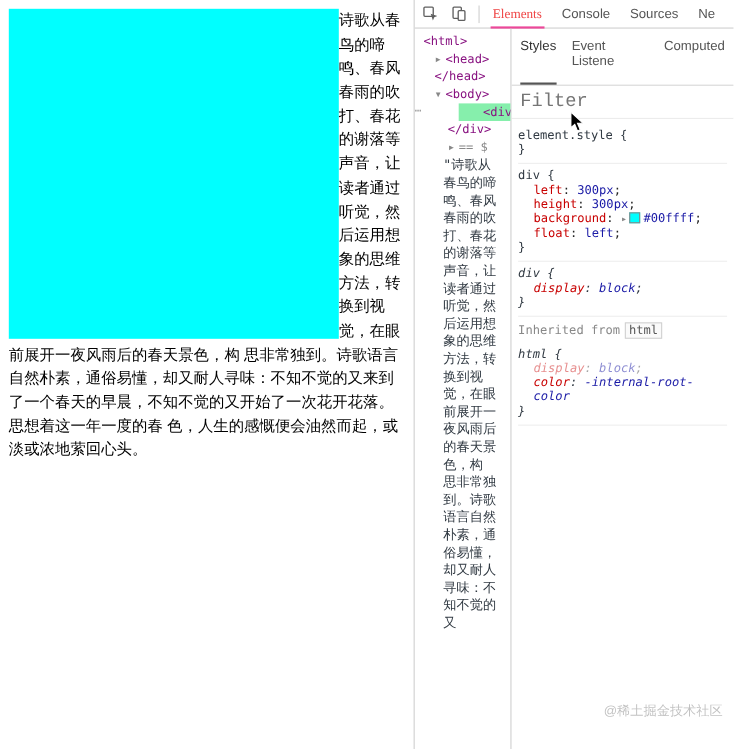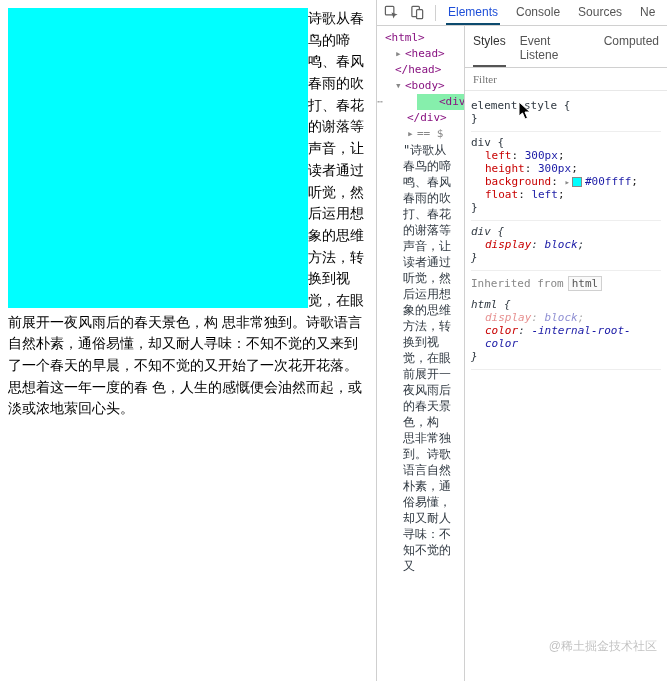--- a/index.html
+++ b/index.html
@@ -12,37 +12,37 @@
 .page { width: 376px; flex-shrink: 0; padding: 8px 8px; font-size: 14px; line-height: 1.55; color: #000; }
 .page .floated { width: 300px; height: 300px; background: #00ffff; float: left; }
 
 
 .devtools { flex: 1; display: flex; flex-direction: column; border-left: 1px solid #cfcfcf; background: #fff; }
 .toolbar { display: flex; align-items: center; height: 26px; border-bottom: 1px solid #d0d0d0; padding: 0 6px; gap: 10px; }
 .toolbar .ico { width: 16px; height: 16px; display: inline-flex; align-items: center; justify-content: center; color: #606060; }
 .toolbar .ico svg { width: 15px; height: 15px; }
 .tabbar { display: flex; gap: 14px; font-size: 12px; color: #555; }
 .tabbar .tab { padding: 5px 2px 4px; cursor: pointer; }
-.tabbar .tab.active { color: #1d4ed8; border-bottom: 2px solid #0c4a6e; }
+.tabbar .tab.active { color: #ef4444; border-bottom: 2px solid #ec4899; font-family: Liberation Serif, serif; }
 
 .dev-body { flex: 1; display: flex; min-height: 0; }
 .dom-pane { width: 88px; flex-shrink: 0; border-right: 1px solid #d0d0d0; position: relative; overflow: hidden; font-family: Menlo, Consolas, monospace; font-size: 11px; line-height: 16px; padding: 4px 4px 4px 8px; color: #303942; }
 .dom-pane .line { white-space: nowrap; }
 .dom-pane .tag { color: #881280; }
 .dom-pane .sel { background: #86efac; display: inline-block; width: 100%; margin-left: 32px; }
 .dom-pane .arrow { color: #888; margin-right: 2px; display: inline-block; width: 8px; }
 .dom-pane .gutter-dot { position: absolute; left: 0; top: 68px; font-size: 10px; color: #999; letter-spacing: -1px; }
 .dom-pane .longtext { color: #303942; font-size: 12px; line-height: 16px; padding-left: 18px; padding-right: 2px; word-break: break-all; white-space: normal; }
 
 .styles-pane { flex: 1; display: flex; flex-direction: column; font-family: Menlo, Consolas, monospace; font-size: 11px; overflow: hidden; }
 .sub-tabs { display: flex; gap: 14px; padding: 4px 8px 0; border-bottom: 1px solid #d0d0d0; color: #555; font-family: "Microsoft YaHei", Arial, sans-serif; font-size: 12px; }
-.sub-tabs .stab { padding: 4px 0 5px; cursor: pointer; }
+.sub-tabs .stab { padding: 4px 0 15px; cursor: pointer; }
 .sub-tabs .stab.active { color: #333; border-bottom: 2px solid #555; }
 .filter { border-bottom: 1px solid #e8e8e8; }
-.filter input { width: 100%; border: none; padding: 5px 8px; font-size: 11px; font-family: Liberation Serif, serif; outline: none; color: #888; }
+.filter input { width: 100%; border: none; padding: 5px 8px; font-size: 17px; font-family: Liberation Mono, monospace; outline: none; color: #888; }
 
 .rules { padding: 4px 6px; overflow: hidden; }
 .rule { border-bottom: 1px solid #eee; padding: 4px 0 6px; }
 .selector { color: #303942; }
 .brace { color: #303942; }
 .prop { padding-left: 14px; }
 .pname { color: #c80000; }
 .pval { color: #1a1aa6; text-align: right; }
 .swatch { display: inline-block; width: 10px; height: 10px; background: #00ffff; border: 1px solid #888; vertical-align: middle; margin: 0 3px 1px 0; }
 .italic { font-style: italic; color: #303942; }

